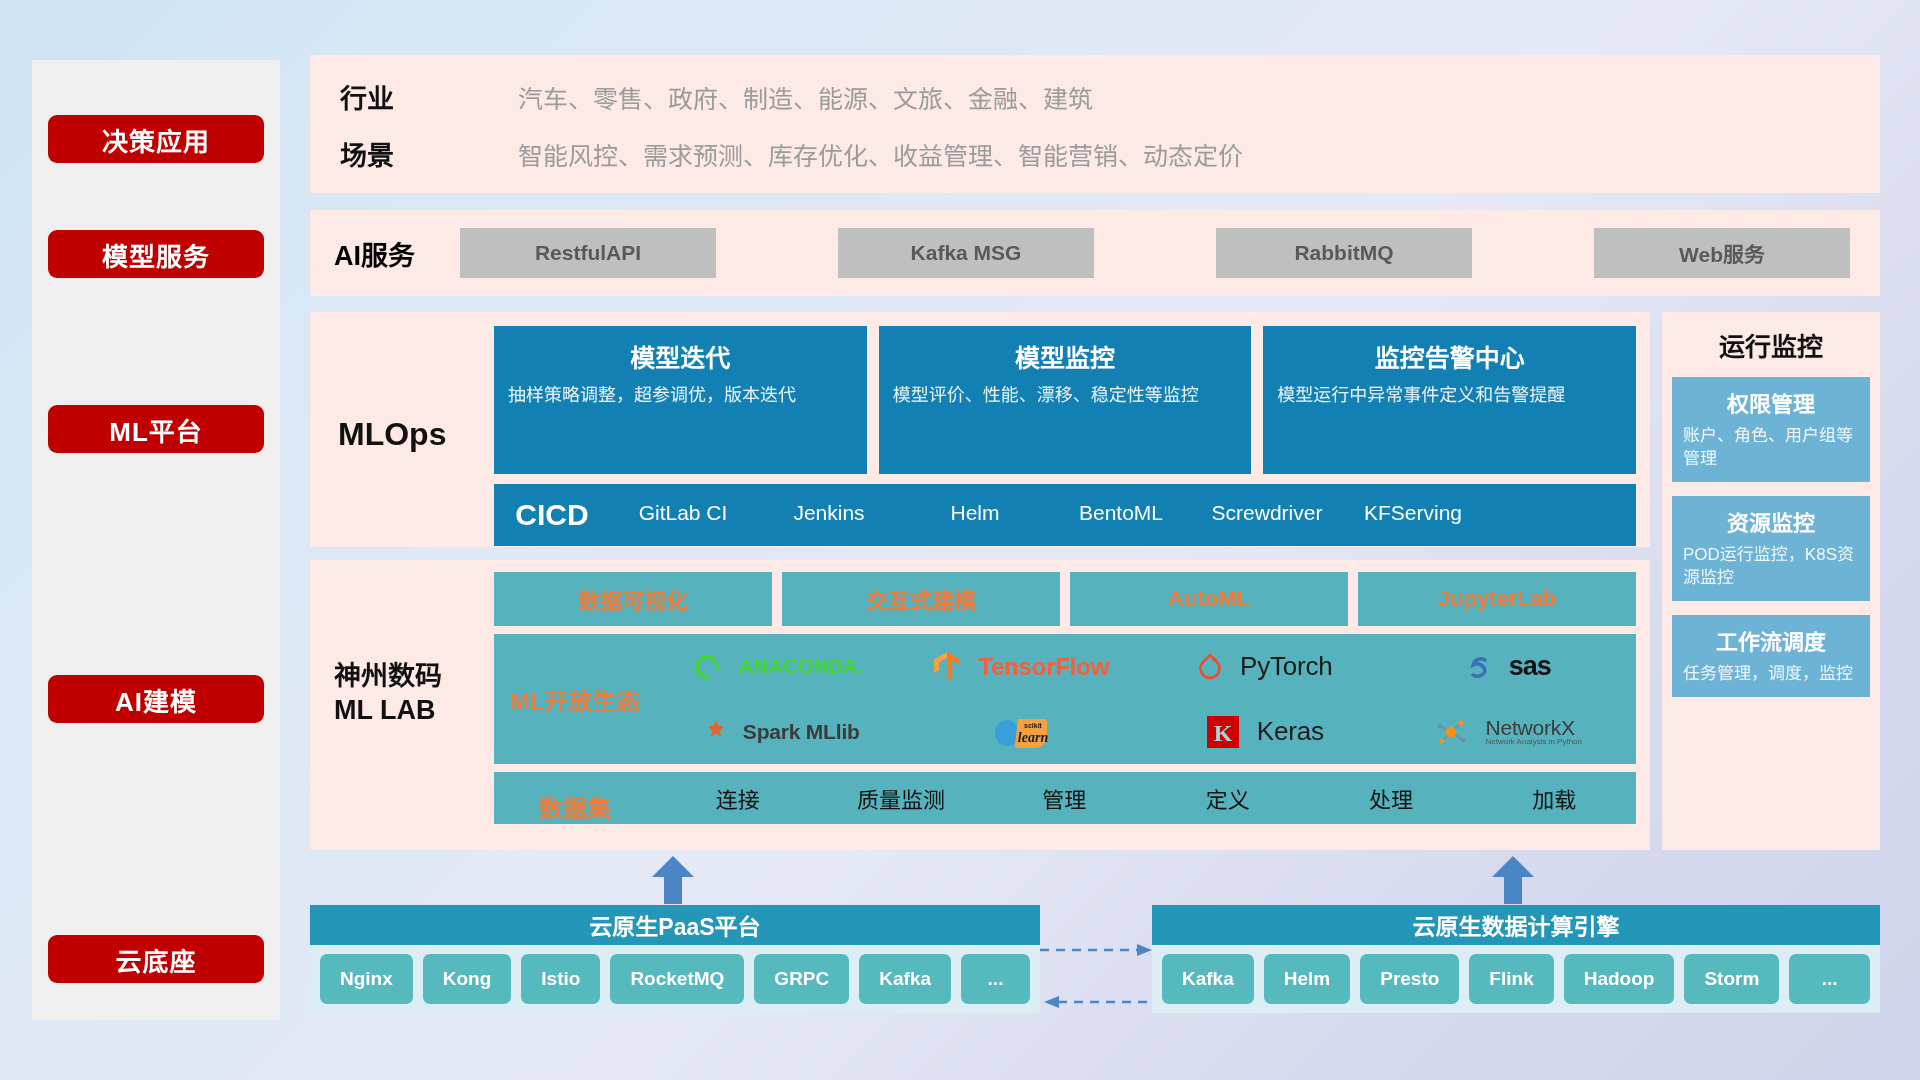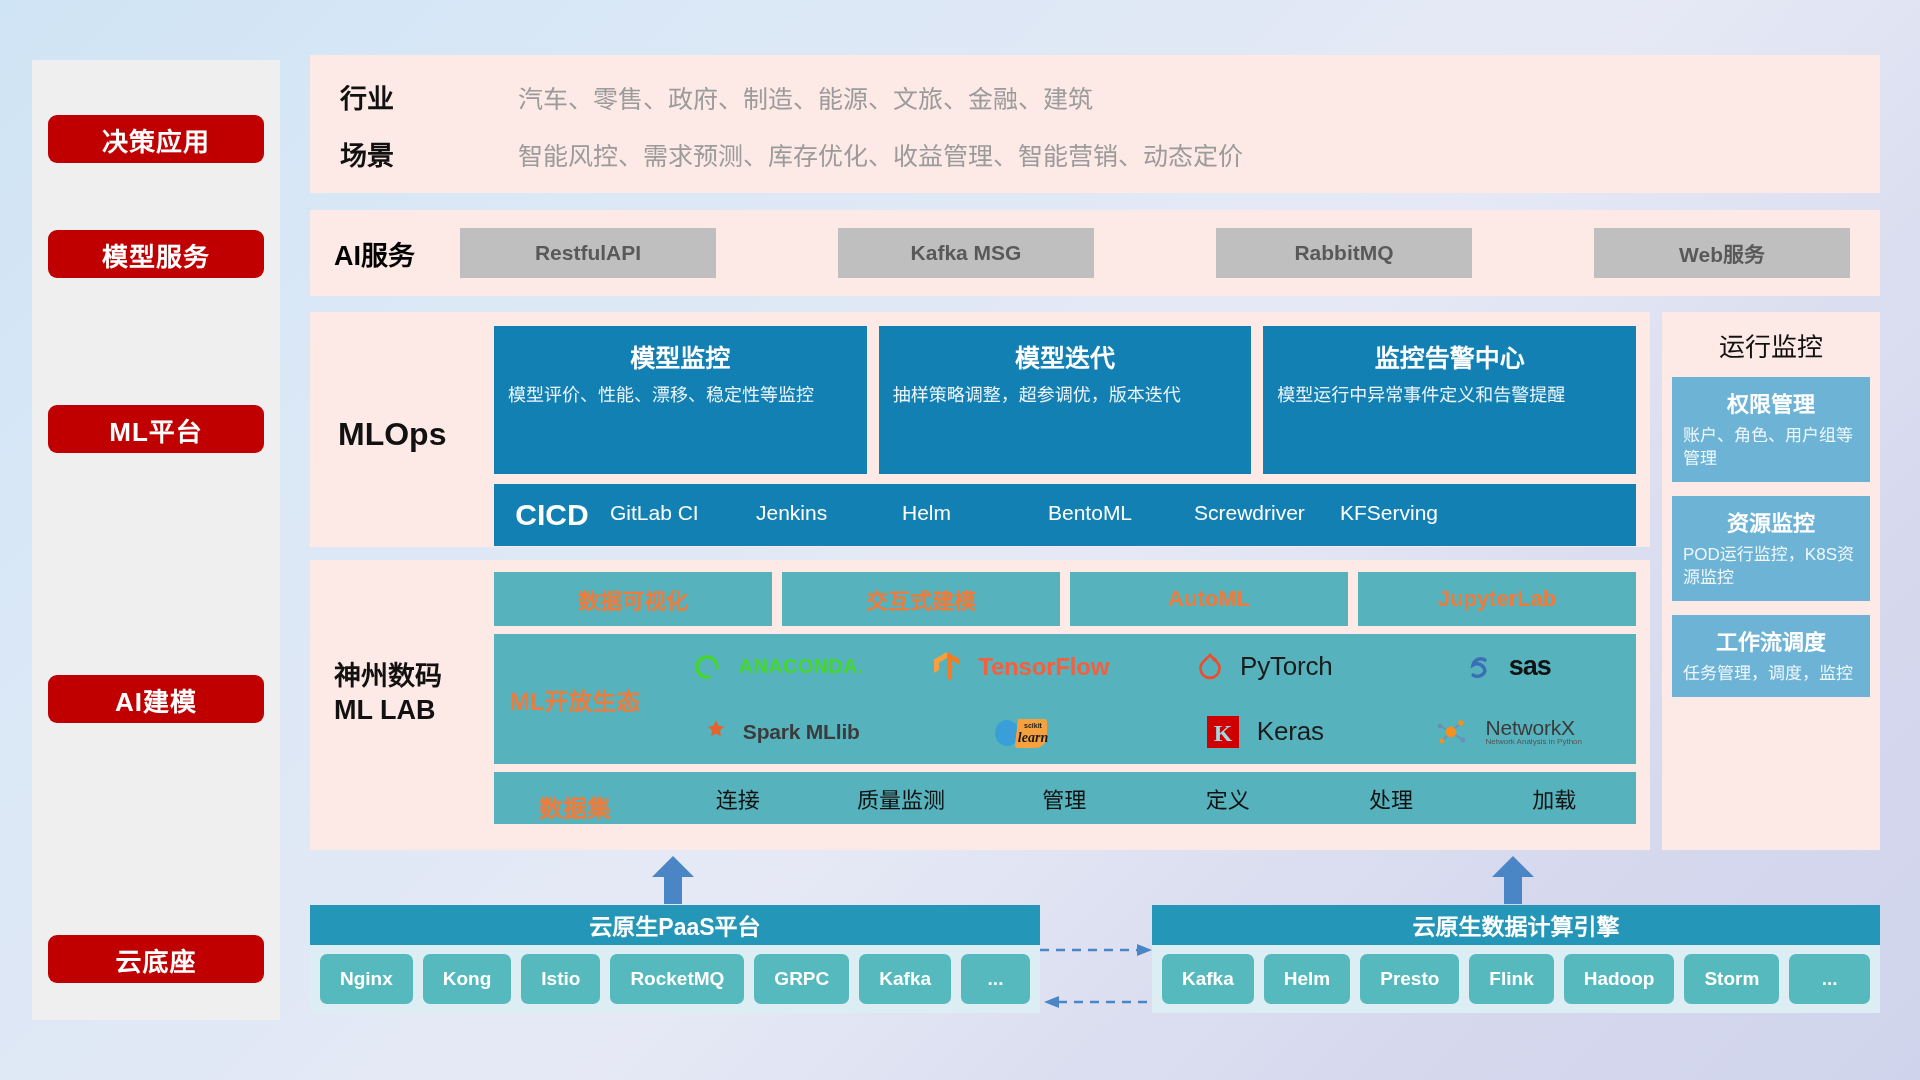--- a/index.html
+++ b/index.html
@@ -60,21 +60,21 @@
 
   .cicd-bar {
     position:absolute; left:184px; top:172px; width:1142px; height:62px;
     background:#1380b4; display:flex; align-items:flex-start; overflow:hidden;
   }
   .cicd-title {
     width:116px; color:#fff; font-size:30px; font-weight:bold;
     display:flex; align-items:center; height:62px; justify-content:center;
   }
   .cicd-item {
-    width:146px; color:#fff; font-size:21px; text-align:left;
+    width:146px; color:#fff; font-size:21px; text-align:center;
     line-height:1.25; padding-top:16px;
   }
 
   
   #panel-model { left:310px; top:560px; width:1340px; height:290px; }
   .model-label {
     position:absolute; left:24px; top:100px; width:160px;
     font-size:27px; font-weight:bold; color:#111; line-height:1.25;
   }
   .model-right { position:absolute; left:184px; top:12px; width:1142px; }
@@ -95,21 +95,21 @@
   }
   .logo { display:flex; align-items:center; justify-content:center; gap:17px; }
 
   .ds-bar { margin-top:8px; height:52px; background:#56b3bd; display:flex; align-items:center; }
   .ds-title { width:162px; color:#ef7b3a; font-size:24px; font-weight:bold; text-align:center;margin-top:17px; }
   .ds-items { flex:1; display:flex; }
   .ds-item { flex:1; text-align:center; color:#111; font-size:22px; }
 
   
   #panel-mon { left:1662px; top:312px; width:218px; height:538px; }
-  .mon-title { text-align:center; font-size:26px; font-weight:normal; padding-top:14px; color:#111; }
+  .mon-title { text-align:center; font-size:26px; font-weight:bold; padding-top:14px; color:#111; }
   .mon-card {
     margin:14px 10px 0 10px; background:#6cb3d6; color:#fff; padding:9px 11px 11px 11px;
   }
   .mon-card h5 { font-size:22px; text-align:center; font-weight:bold; margin-bottom:7px; }
   .mon-card p  { font-size:17px; line-height:1.35; color:#f0f8fc; font-weight:normal; }
 
   
   .cloud-group { position:absolute; }
   .cloud-head {
     background:#2496b8; color:#fff; font-size:23px; font-weight:bold;
@@ -173,26 +173,26 @@
       <div class="svc-box">Kafka MSG</div>
       <div class="svc-box">RabbitMQ</div>
       <div class="svc-box">Web服务</div>
     </div>
   </div>
 
   <div class="panel" id="panel-mlops">
     <div class="mlops-label">MLOps</div>
     <div class="mlops-cards">
       <div class="mlops-card">
+        <h4>模型迭代</h4>
+        <p>抽样策略调整，超参调优，版本迭代</p>
+      </div>
+      <div class="mlops-card">
         <h4>模型监控</h4>
         <p>模型评价、性能、漂移、稳定性等监控</p>
-      </div>
-      <div class="mlops-card">
-        <h4>模型迭代</h4>
-        <p>抽样策略调整，超参调优，版本迭代</p>
       </div>
       <div class="mlops-card">
         <h4>监控告警中心</h4>
         <p>模型运行中异常事件定义和告警提醒</p>
       </div>
     </div>
     <div class="cicd-bar">
       <div class="cicd-title">CICD</div>
       <div class="cicd-item">GitLab CI</div>
       <div class="cicd-item">Jenkins</div>

